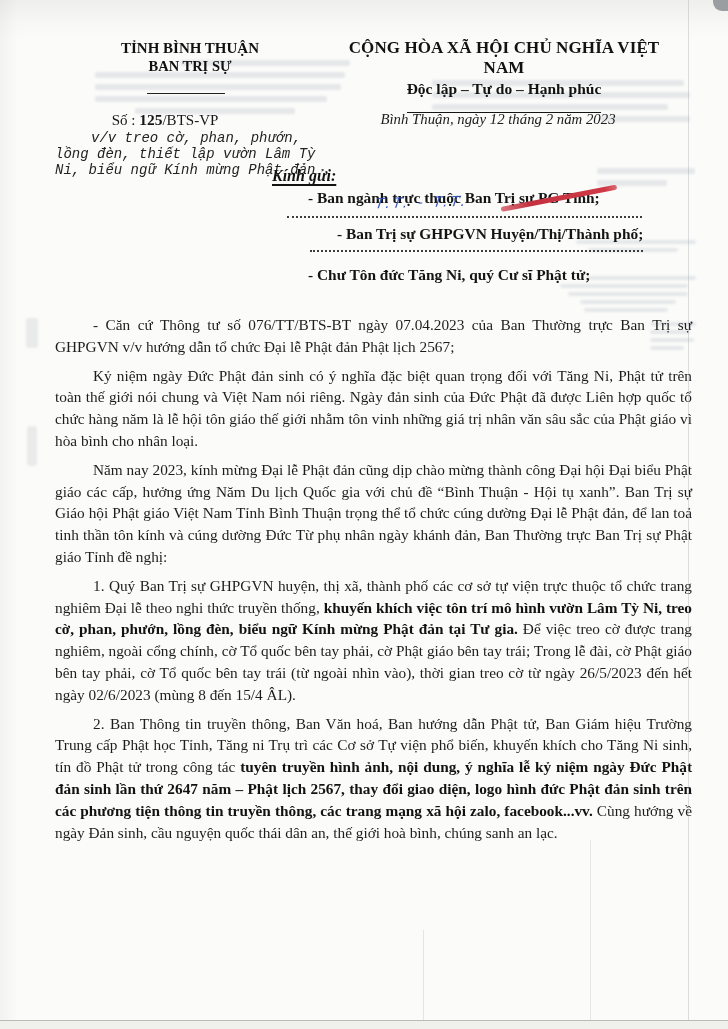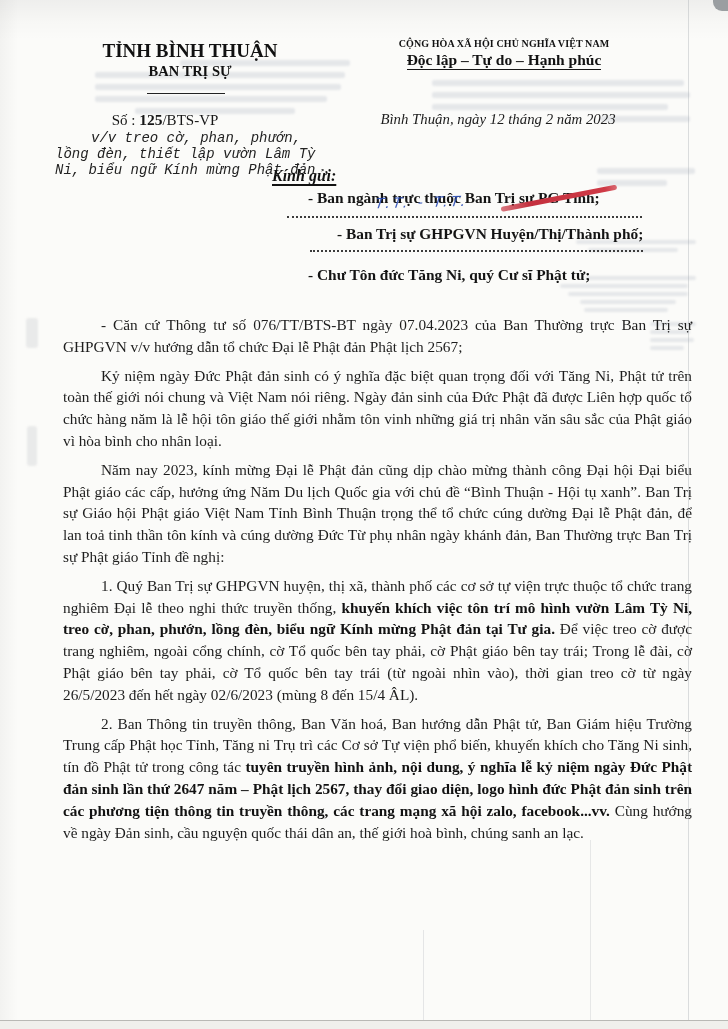--- a/index.html
+++ b/index.html
@@ -12,48 +12,48 @@
       #fbfbf9;
     font-family:"Liberation Serif","DejaVu Serif",serif;
     color:#1e1e1e;
     overflow:hidden;
   }
   .abs{position:absolute;}
 
   
   .org-block{left:40px;top:38px;width:300px;text-align:center;}
   .org-l1{font-weight:bold;font-size:14.5px;letter-spacing:.2px;color:#161616;}
-  .org-l2{font-weight:bold;font-size:19px;margin-top:2px;color:#111;}
+  .org-l2{font-weight:bold;font-size:15px;margin-top:2px;color:#111;}
   .org-l3{font-weight:bold;font-size:14.5px;margin-top:1px;color:#111;}
   .org-underline{left:147px;top:93px;width:78px;height:0;border-top:1.6px solid #222;}
   .doc-number{left:95px;top:111px;width:140px;text-align:center;font-size:15px;white-space:nowrap;color:#161616;}
   .doc-number b{font-size:15.5px;text-align:center;}
   .subject{left:55px;top:131px;width:268px;font-style:italic;font-size:14px;line-height:15.8px;text-indent:36px;color:#222;font-family:Liberation Mono, monospace;}
 
   
   .nat-block{left:328px;top:38px;width:352px;text-align:center;}
-  .nat-country{font-weight:bold;font-size:10px;letter-spacing:.1px;color:#121212;}
-  .nat-motto{display:inline-block;font-weight:bold;font-size:15.5px;margin-top:2px;padding-bottom:0;border-bottom:1.7px solid #161616;color:#121212;}
+  .nat-country{font-weight:bold;font-size:17px;letter-spacing:.1px;color:#121212;}
+  .nat-motto{display:inline-block;font-weight:bold;font-size:15.5px;margin-top:2px;padding-bottom:14px;border-bottom:1.7px solid #161616;color:#121212;}
   .dateline{left:338px;top:111px;width:320px;text-align:center;font-style:italic;font-size:14.8px;color:#1c1c1c;white-space:nowrap;}
 
   
   .kinhgui{left:264px;top:167px;font-weight:bold;font-style:italic;font-size:16px;text-decoration:underline;text-underline-offset:3px;text-decoration-thickness:1.5px;color:#121212;margin-left:8px;}
   .recip{left:308px;font-weight:bold;font-size:15.4px;color:#141414;white-space:nowrap;}
   .recip1{top:189px;}
   .recip2{top:225px;margin-left:29px;}
   .recip3{top:266px;}
   .dotline{height:0;border-bottom:2.2px dotted #3c3c3c;}
   .dot1{left:287px;top:216px;width:355px;}
   .dot2{left:310px;top:250px;width:333px;}
   .handnote{left:376px;top:194px;font-family:"DejaVu Sans",sans-serif;font-style:italic;font-size:14px;letter-spacing:3px;color:#2d50b8;transform:skewX(-10deg) rotate(-1.5deg);opacity:.9;}
   .redslash{left:501px;top:207px;width:118px;height:5px;border-radius:4px;background:linear-gradient(90deg,rgba(198,48,62,.65),#c4303e 25%,#cf3a46 90%,rgba(207,58,70,.75));transform:rotate(-11deg);transform-origin:left center;}
 
   
   .body-block{left:55px;top:314px;width:637px;}
-  .body-block p{margin:0 0 7px 8px;text-align:justify;text-indent:38px;font-size:15.3px;line-height:21.8px;color:#1d1d1d;}
+  .body-block p{margin:0 0 7px 0;text-align:justify;text-indent:38px;font-size:15.3px;line-height:21.8px;color:#1d1d1d;}
   .body-block p b{color:#121212;}
 
   
   .ghost{opacity:.16;filter:blur(1.1px);}
   .gline{height:6px;margin-bottom:6px;background:#76839b;border-radius:2px;}
   .gsmall .gline{height:4px;margin-bottom:4px;}
   .corner-mark{right:0;top:0;width:15px;height:11px;background:#8b8f93;border-radius:0 0 0 9px;opacity:.85;}
   .vline-a{left:688px;top:0;width:1px;height:1029px;background:rgba(158,163,168,.35);}
   .vline-b{left:590px;top:840px;width:1px;height:189px;background:rgba(168,173,178,.25);}
   .vline-c{left:423px;top:930px;width:1px;height:99px;background:rgba(175,180,185,.3);}

